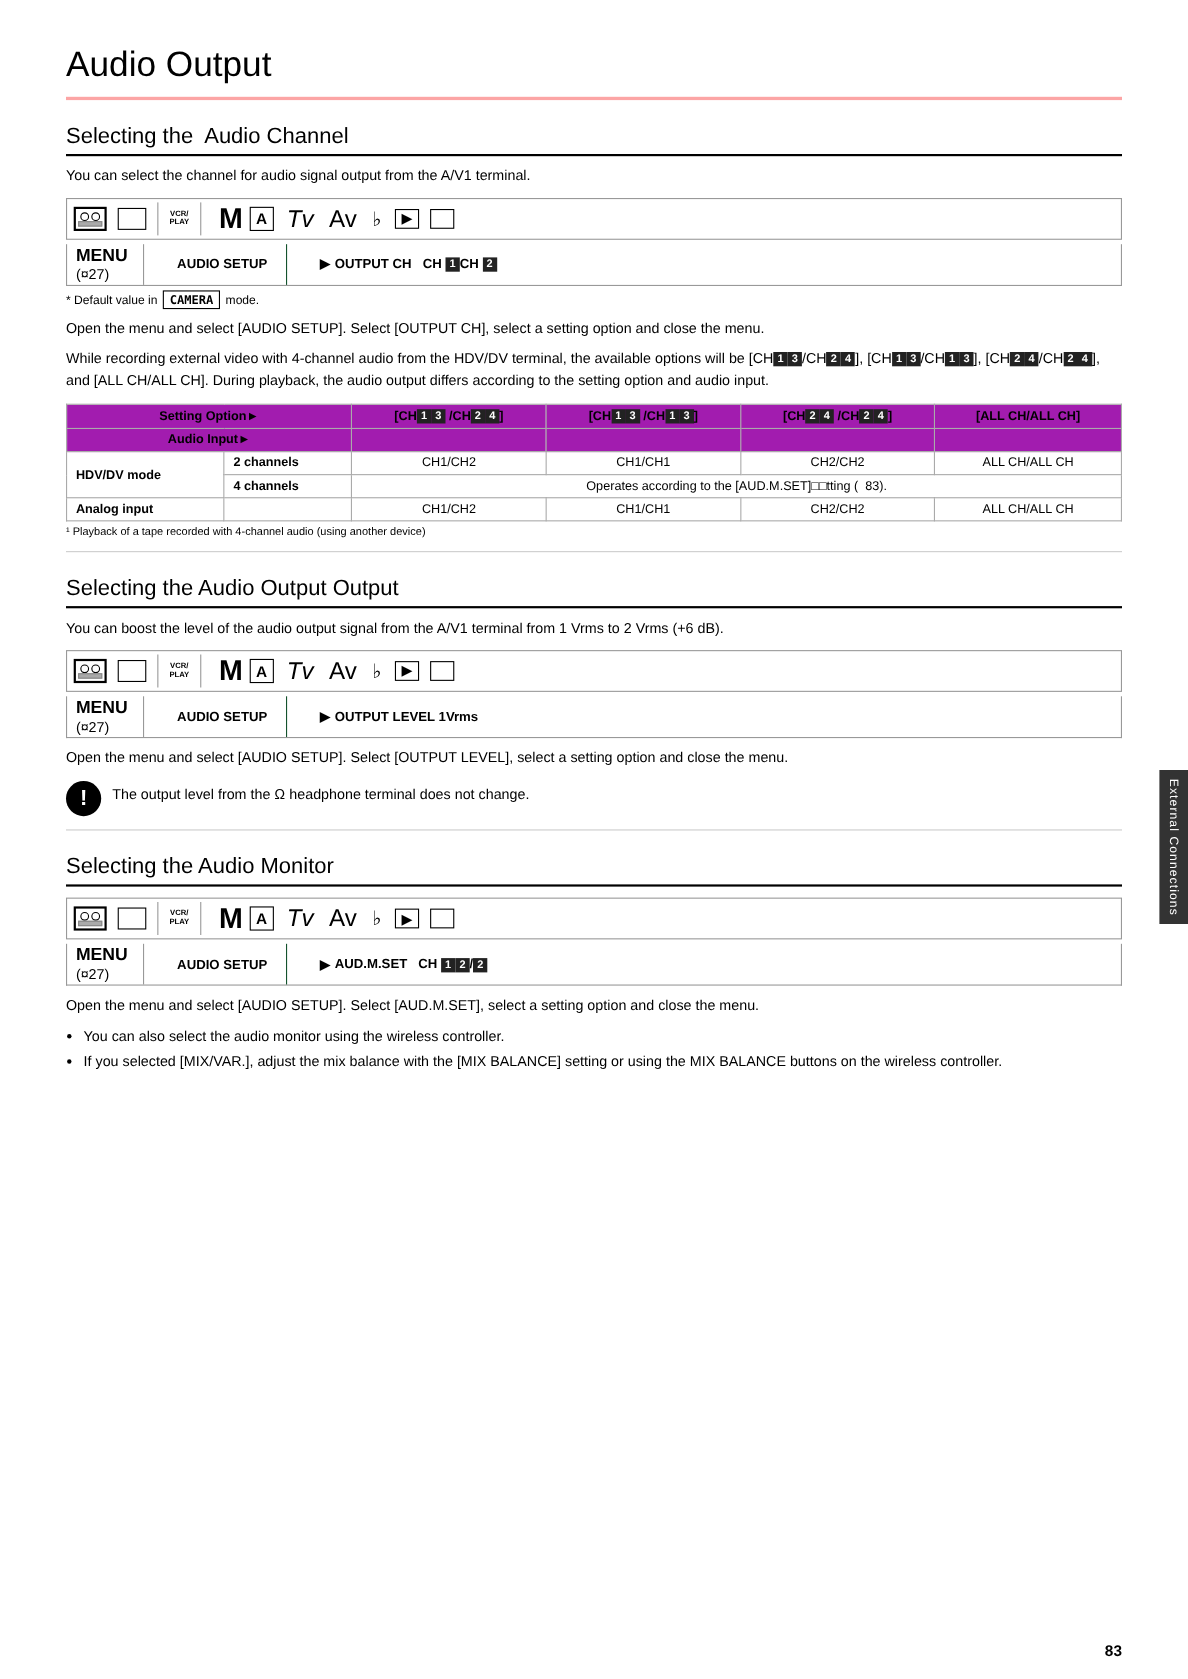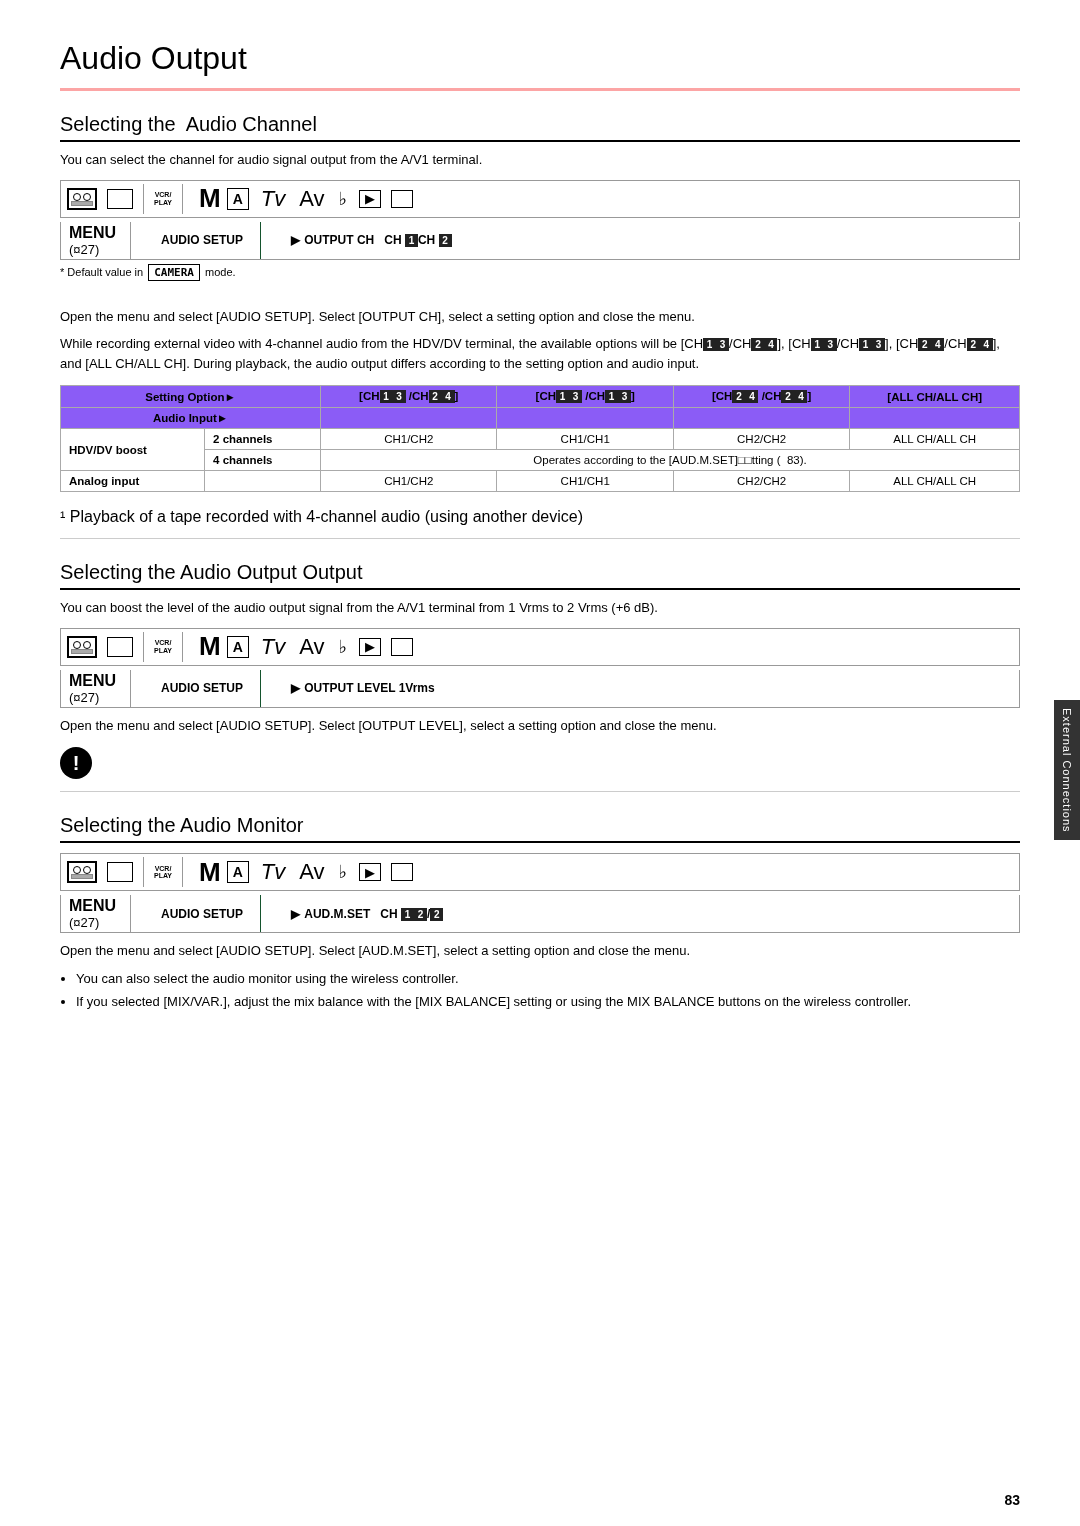--- a/index.html
+++ b/index.html
@@ -153,21 +153,21 @@
       align-items: center;
       padding: 4px 10px;
       font-size: 12px;
       font-weight: bold;
       flex: 1;
     }
 
     
     .camera-note {
       font-size: 11px;
-      margin: 3px 0 26px 0;
+      margin: 3px 0 8px 0;
     }
 
     .camera-badge {
       display: inline-block;
       border: 1.5px solid #000;
       padding: 1px 5px;
       font-size: 11px;
       font-weight: bold;
       font-family: monospace;
       margin: 0 2px;
@@ -181,36 +181,36 @@
       margin: 12px 0 4px 0;
     }
 
     .audio-table th, .audio-table td {
       border: 1px solid #aaa;
       padding: 4px 8px;
       text-align: center;
     }
 
     .audio-table th {
-      background: #8b5cf6;
+      background: #a21caf;
       font-weight: bold;
     }
 
     .audio-table td.left-align {
       text-align: left;
       font-weight: bold;
     }
 
     .col-header {
       background: #e8e8e8;
     }
 
     .footnote {
-      font-size: 16px;
-      margin-top: 16px;
+      font-size: 10px;
+      margin-top: 4px;
       margin-bottom: 8px;
     }
 
     
     .warning-box {
       display: flex;
       align-items: flex-start;
       margin: 10px 0;
       gap: 10px;
     }
@@ -388,21 +388,21 @@
     <tr>
       <th class="left-align" colspan="2">Audio Input►</th>
       <th></th>
       <th></th>
       <th></th>
       <th></th>
     </tr>
   </thead>
   <tbody>
     <tr>
-      <td class="left-align" rowspan="2">HDV/DV boost</td>
+      <td class="left-align" rowspan="2">HDV/DV mode</td>
       <td class="left-align">2 channels</td>
       <td>CH1/CH2</td>
       <td>CH1/CH1</td>
       <td>CH2/CH2</td>
       <td>ALL CH/ALL CH</td>
     </tr>
     <tr>
       <td class="left-align">4 channels</td>
       <td colspan="4">Operates according to the [AUD.M.SET]□□tting (&nbsp;&nbsp;83).</td>
     </tr>
@@ -455,20 +455,21 @@
   <div class="menu-content">
     <span class="menu-arrow">▶</span>
     <span>OUTPUT LEVEL  1Vrms</span>
   </div>
 </div>
 
 <p class="body-text">Open the menu and select [AUDIO SETUP]. Select [OUTPUT LEVEL], select a setting option and close the menu.</p>
 
 <div class="warning-box">
   <div class="warning-icon">!</div>
+  <p class="warning-text">The output level from the Ω headphone terminal does not change.</p>
 </div>
 
 <hr class="section-rule">
 
 <h2 class="section-heading">Selecting the Audio Monitor</h2>
 
 <div class="mode-bar">
   <div style="border:2px solid #000;width:30px;height:22px;display:flex;align-items:center;justify-content:center;position:relative;">
     <span style="position:absolute;left:4px;top:3px;width:8px;height:8px;border-radius:50%;border:1.5px solid #000;background:#fff;"></span>
     <span style="position:absolute;right:4px;top:3px;width:8px;height:8px;border-radius:50%;border:1.5px solid #000;background:#fff;"></span>

